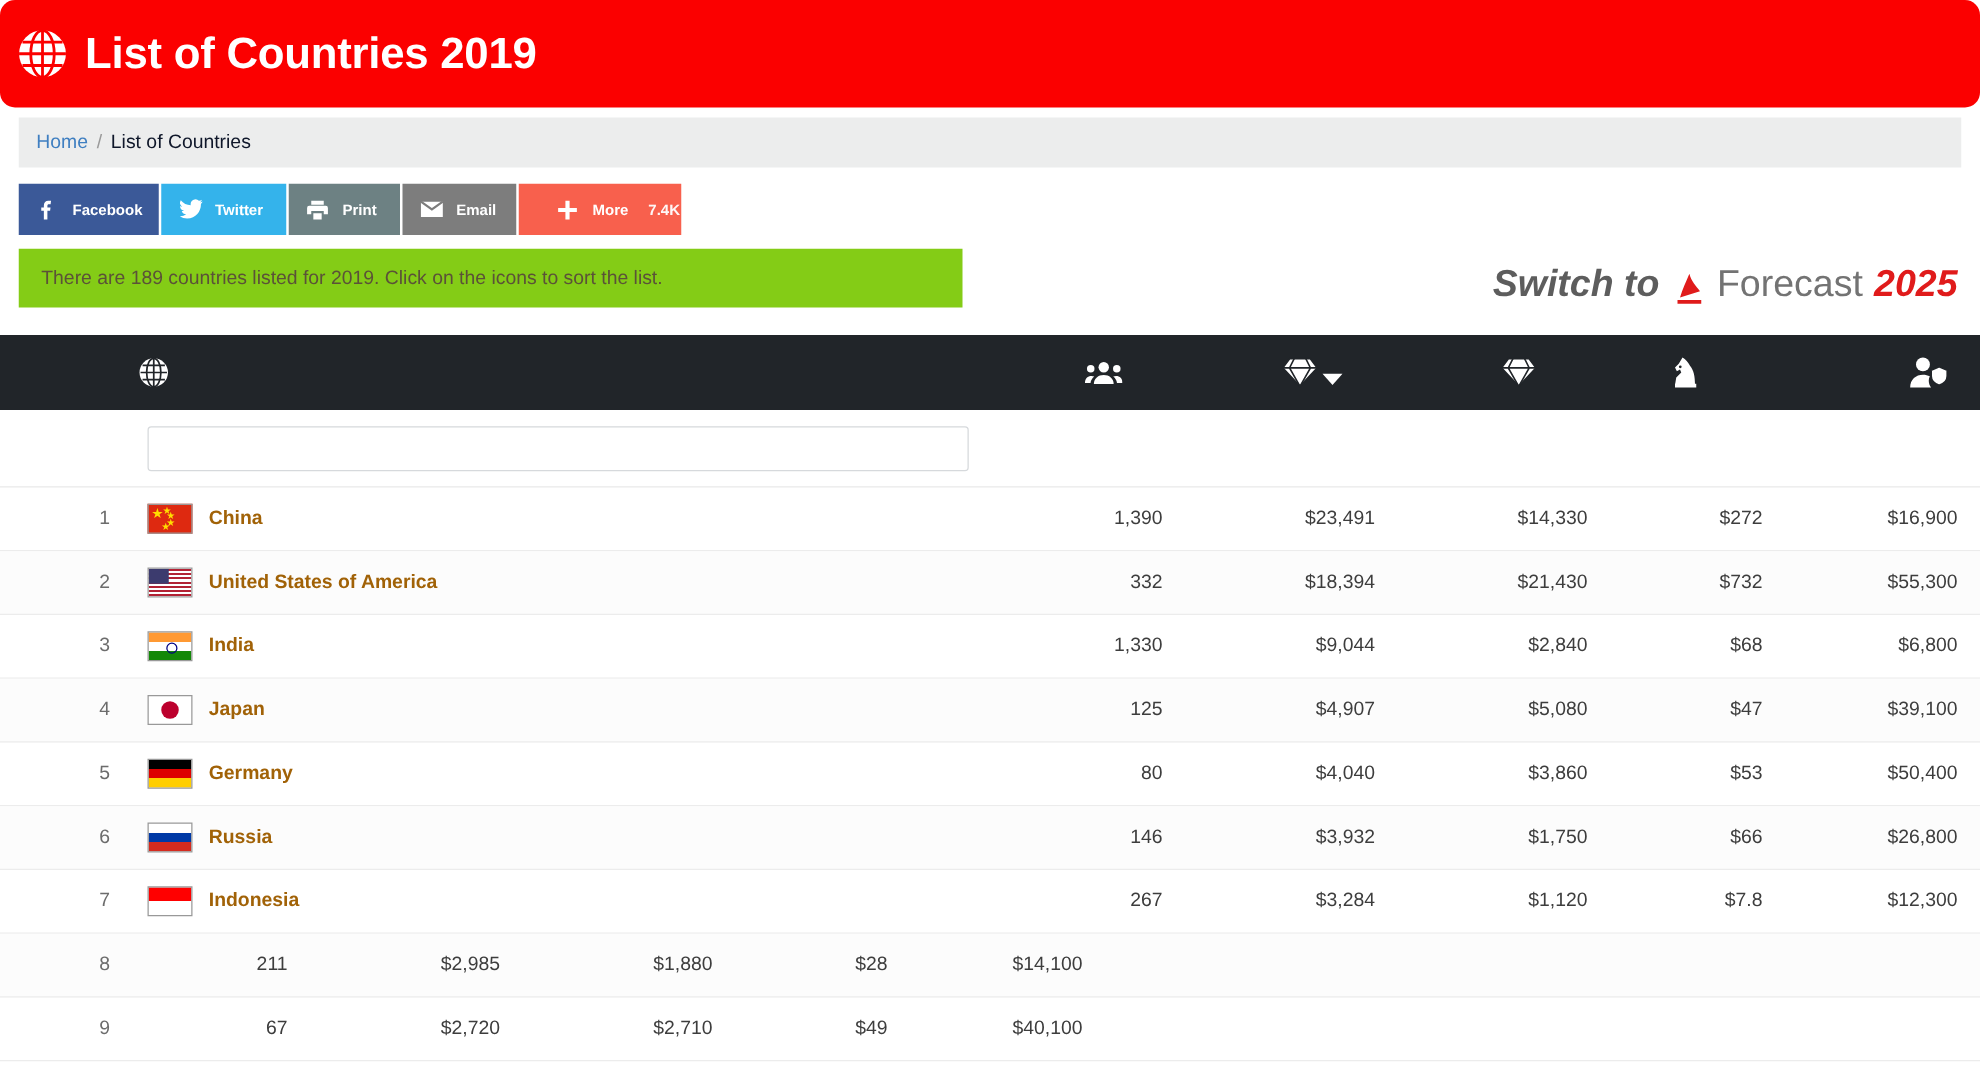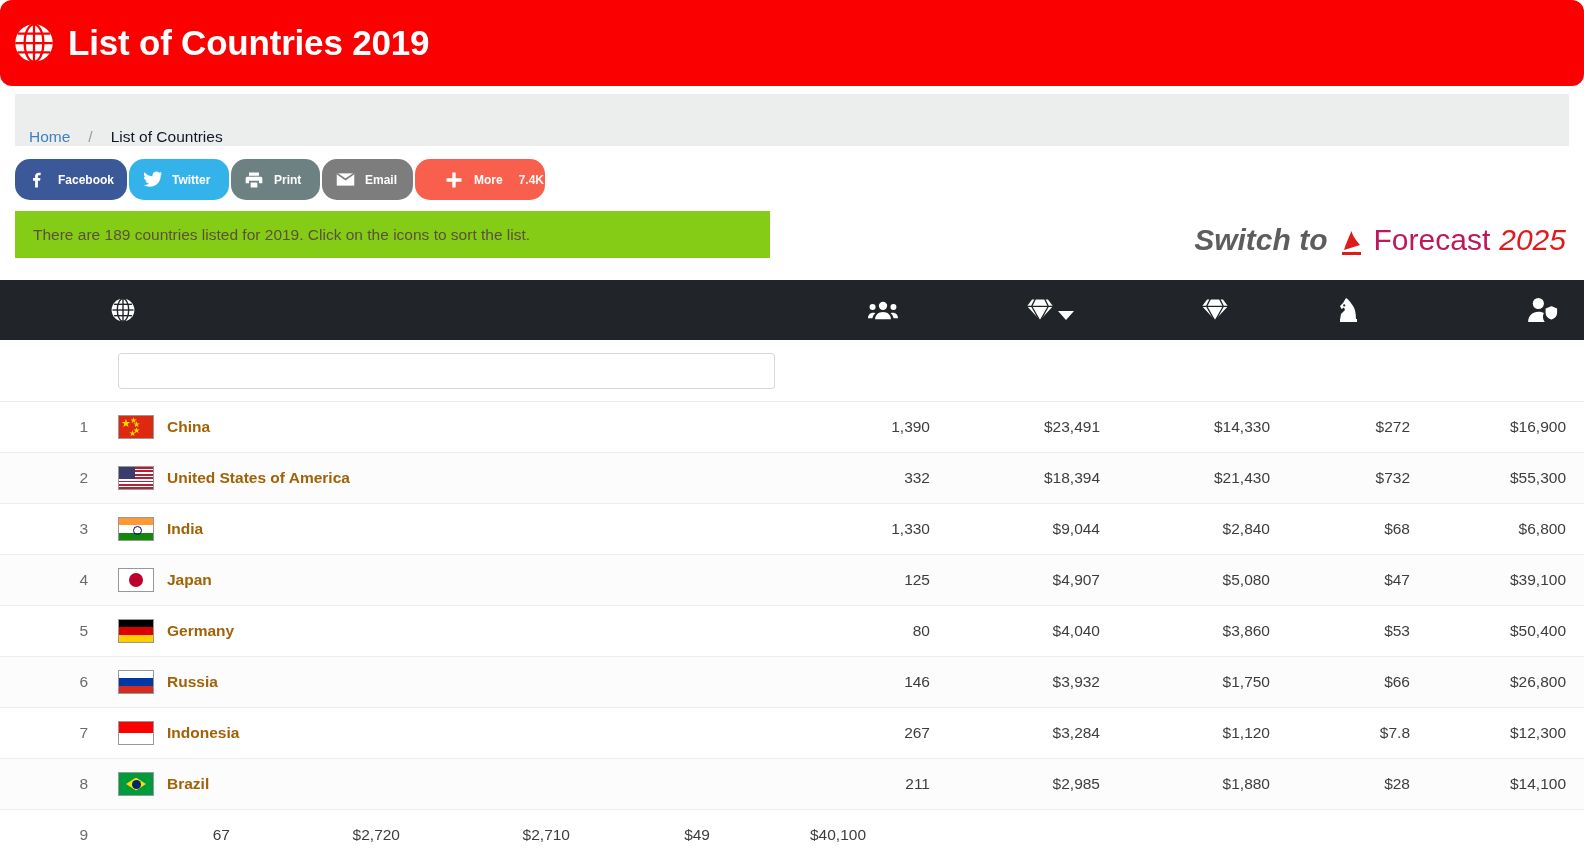--- a/index.html
+++ b/index.html
@@ -40,26 +40,25 @@
     letter-spacing: -0.2px;
     white-space: nowrap;
   }
 
   
   .crumb-wrap {
     padding: 8px 15px 0 15px;
   }
   .crumb {
     background: #eceded;
-    height: 52px;
-    display: flex;
-    align-items: flex-end;
+    height: 40px;
+    display: flex;
+    align-items: center;
     padding-left: 14px;
     font-size: 15.5px;
-    gap: 11px;
   }
   .crumb a {
     color: #3f7fc1;
     text-decoration: none;
   }
   .crumb .sep { color: #9a9a9a; margin: 0 7px; }
   .crumb .cur { color: #0f172a; }
 
   
   .share-row {
@@ -69,21 +68,20 @@
   .share-btn {
     height: 41px;
     display: flex;
     align-items: center;
     color: #fff;
     padding: 0 13px 0 12px;
     box-sizing: border-box;
     margin-right: 2px;
     cursor: pointer;
     user-select: none;
-    border-radius: 15px;
   }
   .share-btn .ic {
     width: 22px; height: 22px;
     display: flex; align-items: center; justify-content: center;
     margin-right: 9px;
     flex: 0 0 22px;
   }
   .share-btn .ic svg { display:block; fill: #fff; }
   .share-btn .lbl { font-size: 12px; font-weight: bold; white-space: nowrap; }
   .share-btn .cnt { font-size: 12px; font-weight: bold; margin-left: 16px; opacity: .95; }
@@ -125,21 +123,21 @@
   .forecast .sw { color: #5d5d5d; font-weight: bold; }
   .forecast .a-mark {
     width: 30px; height: 30px;
     margin: 0 7px 0 9px;
     flex: 0 0 30px;
     position: relative;
     top: 3px;
   }
   .forecast .a-mark svg { display:block; width:30px; height:30px; }
   .forecast .fc { color: #e01b1b; font-weight: normal; font-style: normal; }
-  .forecast .yr { color: #e01b1b; font-weight: normal; font-style: italic; margin-left: 9px; }
+  .forecast .yr { color: #e01b1b; font-weight: bold; font-style: italic; margin-left: 9px; }
 
   
   .tbl {
     margin-top: 22px;
     width: 1584px;
   }
   .thead {
     background: #212529;
     height: 60px;
     display: flex;
@@ -356,21 +354,21 @@
   <div class="note" style="background: #84cc16;">There are 189 countries listed for 2019. Click on the icons to sort the list.</div>
 
   <div class="forecast">
     <span class="sw">Switch to</span>
     <span class="a-mark">
       <svg viewBox="0 0 30 30">
         <path d="M14.5 3 C 16 9, 20 13, 23 17 L 7 22 C 9 15, 12 9, 14.5 3 Z" fill="#e01b1b"></path>
         <rect x="5" y="24" width="19" height="3" fill="#e01b1b"></rect>
       </svg>
     </span>
-    <span class="fc" style="color: #be185d;">Forecast</span>
+    <span class="fc" style="color: #737373;">Forecast</span>
     <span class="yr" style="color: rgb(224, 27, 27);">2025</span>
   </div>
 </div>
 
 <div class="tbl">
 
   <div class="thead" style="background: rgb(33, 37, 41);">
     <div class="hcell h-country">
       <span>
         <svg width="26" height="26" viewBox="0 0 32 32">
@@ -538,27 +536,20 @@
           <span class="cname">Indonesia</span>
         </div>
         <div class="num c-pop">267</div>
         <div class="num c-gdp">$3,284</div>
         <div class="num c-gdp2">$1,120</div>
         <div class="num c-dbt">$7.8</div>
         <div class="num c-cap">$12,300</div>
       </div>
       <div class="row">
         <div class="c-rank">8</div>
-        <div class="c-country">
-          <span class="flag f-br">
-            <span class="rhomb"></span>
-            <span class="globe"></span>
-          </span>
-          <span class="cname">Brazil</span>
-        </div>
         <div class="num c-pop">211</div>
         <div class="num c-gdp">$2,985</div>
         <div class="num c-gdp2">$1,880</div>
         <div class="num c-dbt">$28</div>
         <div class="num c-cap">$14,100</div>
       </div>
       <div class="row">
         <div class="c-rank">9</div>
         <div class="num c-pop">67</div>
         <div class="num c-gdp">$2,720</div>

